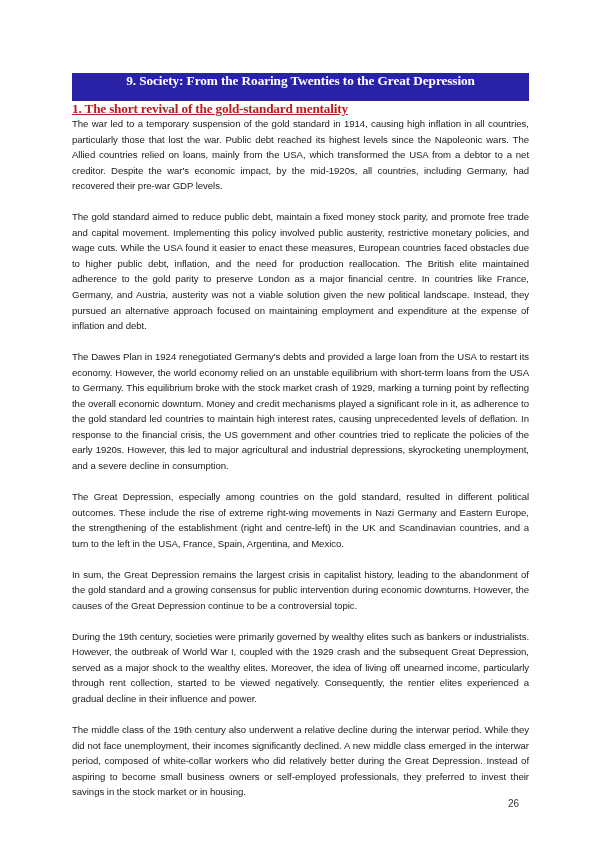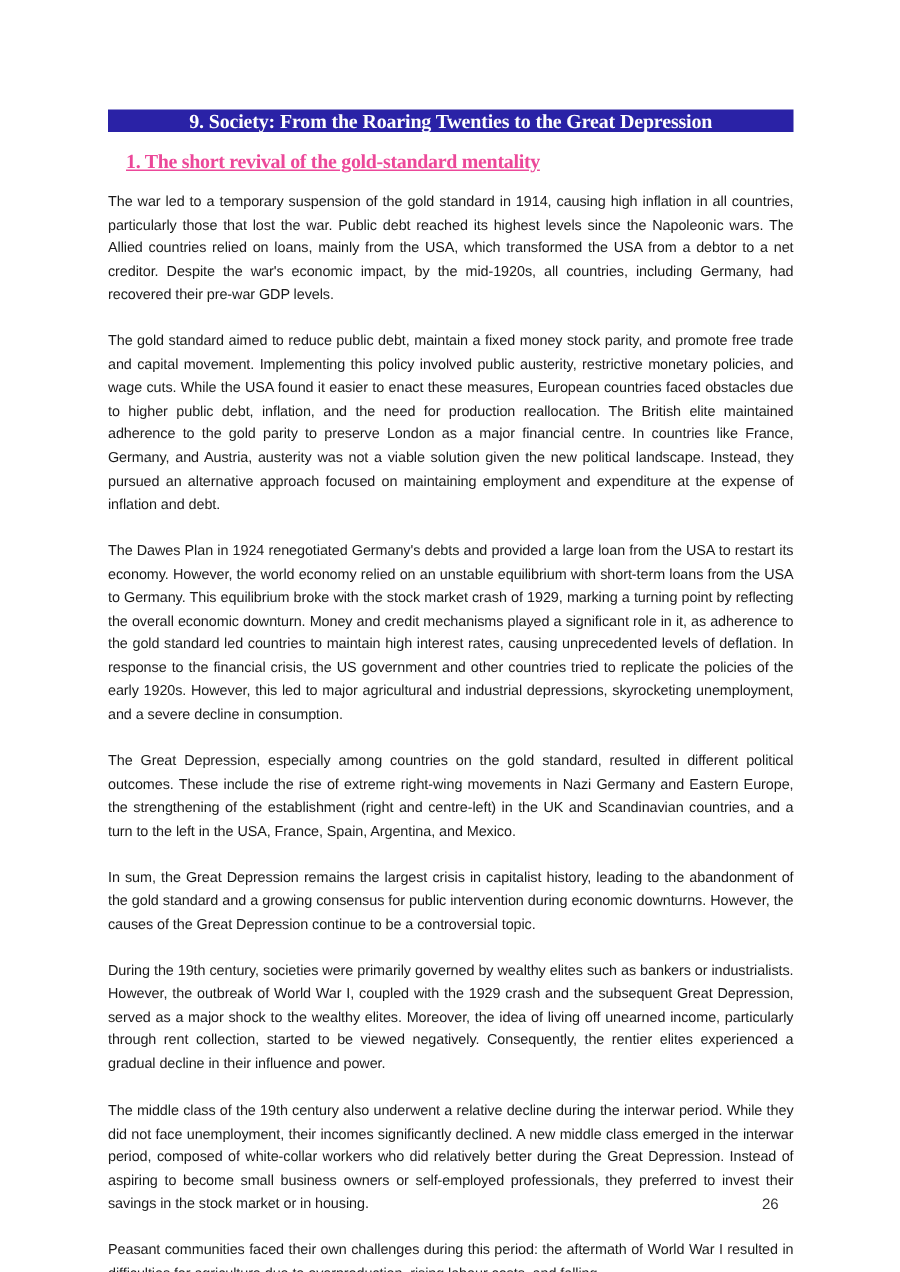--- a/index.html
+++ b/index.html
@@ -21,33 +21,33 @@
       top: 73px;
       width: 457px;
     }
     .chapter-bar {
       background: #2a22a6;
       color: #ffffff;
       font-family: "Liberation Serif", "DejaVu Serif", serif;
       font-weight: bold;
       font-size: 13.3px;
       text-align: center;
-      height: 15px;
+      height: 28px;
       line-height: 15px;
       letter-spacing: -0.1px;
       white-space: nowrap;
     }
     .section-heading {
       font-family: "Liberation Serif", "DejaVu Serif", serif;
       font-weight: bold;
       font-size: 13.3px;
-      color: #ec4899;
+      color: #b91c1c;
       text-decoration: underline;
       line-height: 15px;
-      margin: 12px;
+      margin: 0;
       white-space: nowrap;
       letter-spacing: -0.2px;
     }
     .para {
       font-size: 9.6px;
       line-height: 15.55px;
       text-align: justify;
       margin: 0;
       letter-spacing: -0.05px;
     }
@@ -82,16 +82,15 @@
   <div class="gap"></div>
   <p class="para"><span>The Great Depression, especially among countries on the gold standard, resulted in different political outcomes. These include the rise of extreme right-wing movements in Nazi Germany and Eastern Europe, the strengthening of the establishment (right and centre-left) in the UK and Scandinavian countries, and a turn to the left in the USA, France, Spain, Argentina, and Mexico.</span></p>
   <div class="gap"></div>
   <p class="para"><span>In sum, the Great Depression remains the largest crisis in capitalist history, leading to the abandonment of the gold standard and a growing consensus for public intervention during economic downturns. However, the causes of the Great Depression continue to be a controversial topic.</span></p>
   <div class="gap"></div>
 
   <p class="para"><b>During the 19th century</b><span>, societies were primarily </span><b>governed by wealthy elites</b><span> such as bankers or industrialists. However, </span><b>the outbreak of World War I, coupled with the 1929 crash and the subsequent Great Depression, served as a major shock to the wealthy elites</b><span>. Moreover, the idea of </span><b>living off unearned income, particularly through rent collection, started to be viewed negatively.</b><span> Consequently, the rentier elites experienced a </span><b>gradual decline in their influence and power.</b></p>
   <div class="gap"></div>
   <p class="para"><span>The </span><b>middle class of the 19th century also</b><span> underwent a relative decline during the interwar period. While they did not face unemployment, their incomes significantly declined. A new middle class emerged in the interwar period, composed of </span><b>white-collar workers</b><span> who did relatively better during the Great Depression. Instead of aspiring to become small business owners or self-employed professionals, they </span><b>preferred to invest their savings in the stock market or in housing</b><span>.</span></p>
   <div class="gap"></div>
-  <p class="para"><span>Peasant communities faced their own challenges during this period: the aftermath of World War I resulted in </span><b>difficulties for agriculture due to overproduction, rising labour costs, and falling</b></p>
 </div>
 
 <div class="page-number">26</div>
 
 </body></html>

